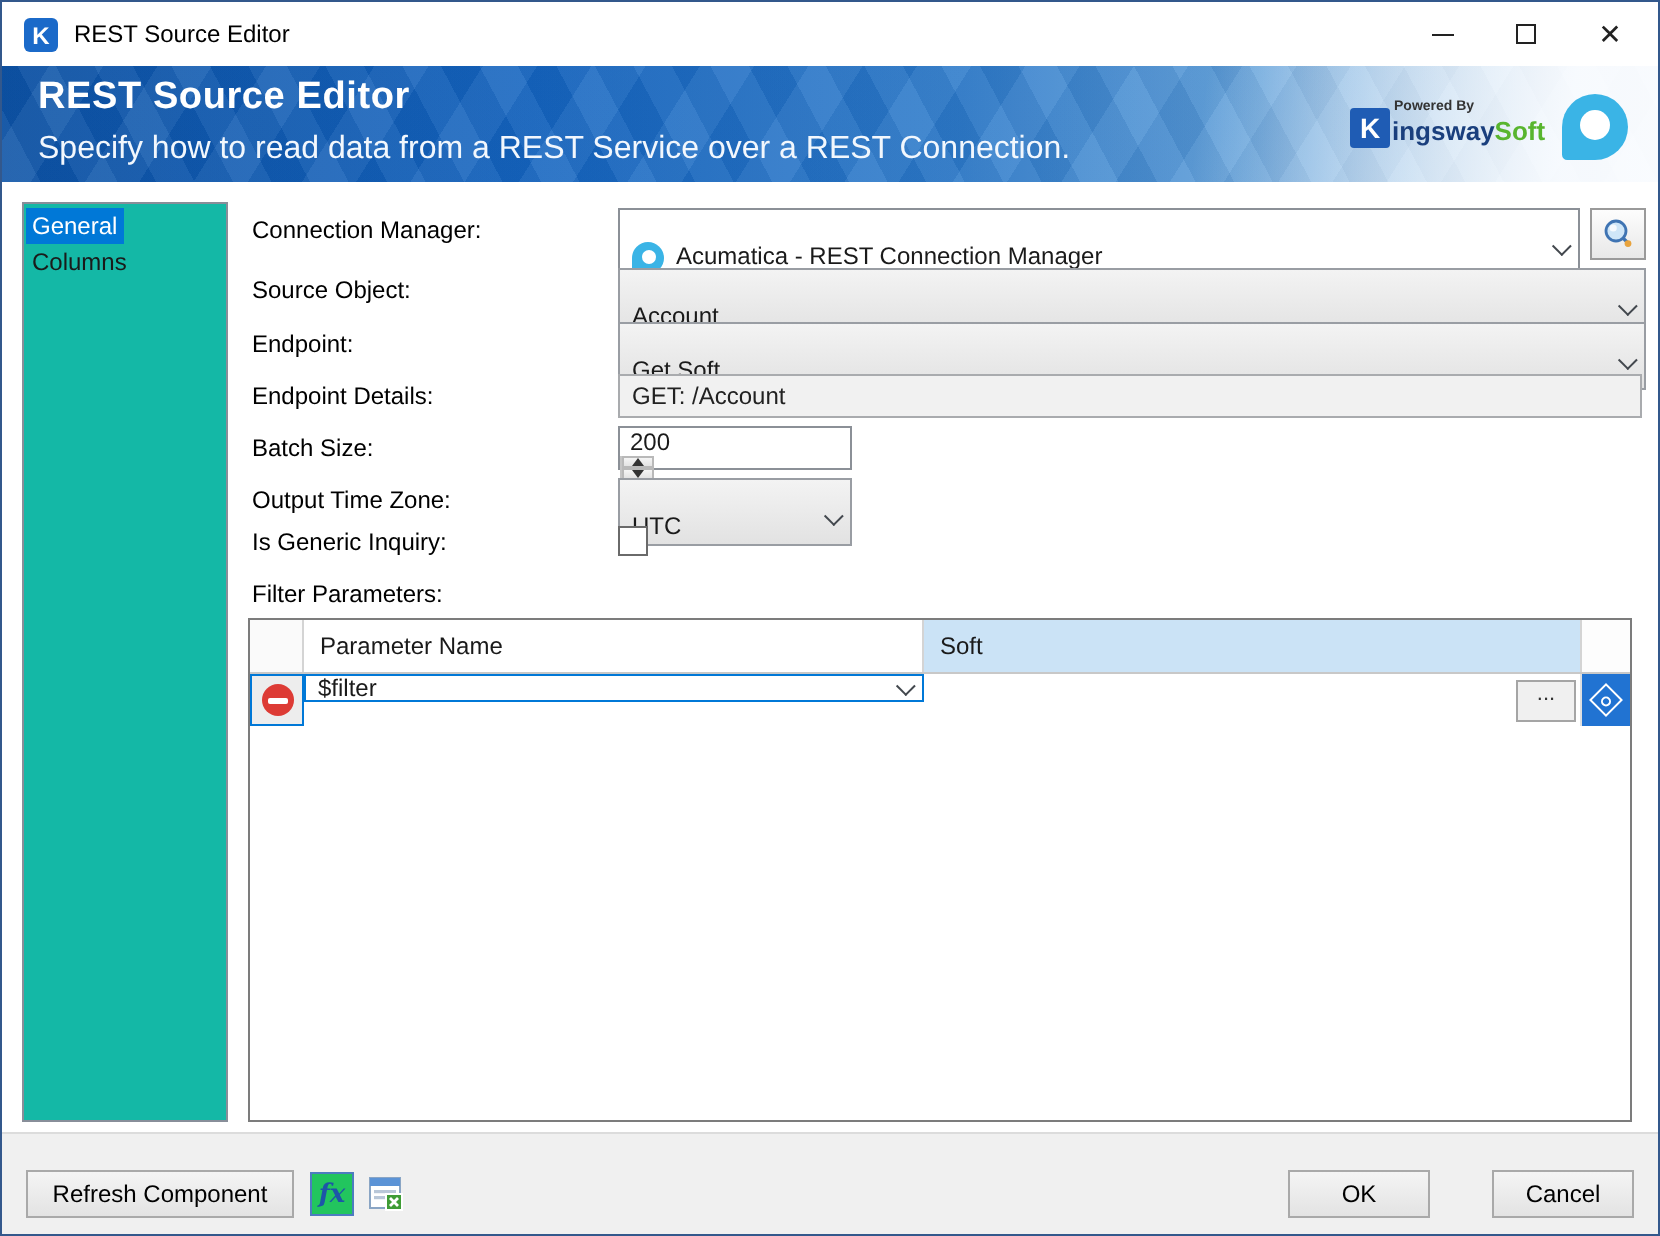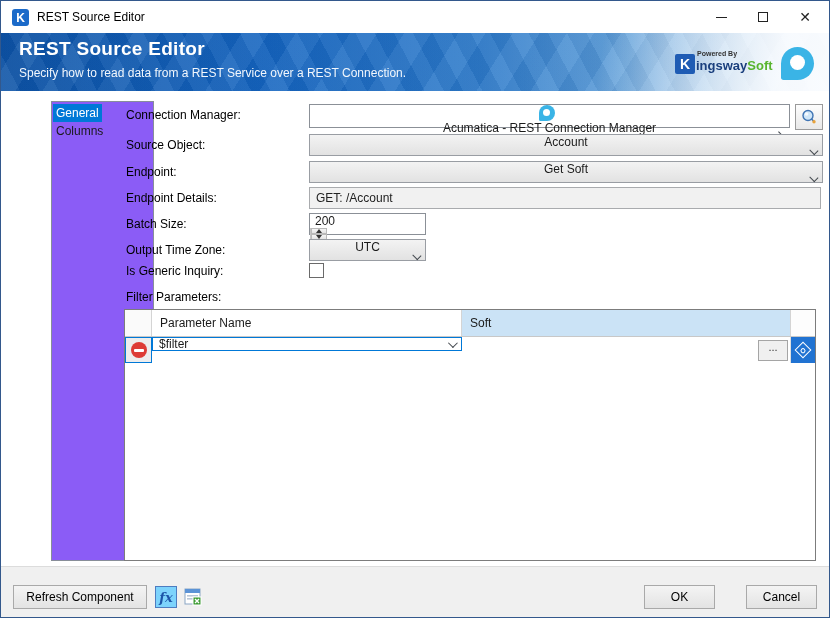--- a/index.html
+++ b/index.html
@@ -23,49 +23,49 @@
   
   .header {
     position:absolute; left:0; top:32px; width:100%; height:58px;
     background:
       linear-gradient(100deg, rgba(255,255,255,0) 72%, rgba(250,252,255,0.92) 94%),
       repeating-linear-gradient(62deg, rgba(255,255,255,0.055) 0 17px, rgba(6,38,88,0.05) 17px 34px),
       repeating-linear-gradient(-58deg, rgba(255,255,255,0.06) 0 23px, rgba(6,38,88,0.045) 23px 46px),
       linear-gradient(90deg, #0d53a6 0%, #1565c0 32%, #2e7bca 58%, #5f9fd9 76%, #abcdea 89%, #eff5fb 100%);
   }
   .header-title { position:absolute; left:18px; top:5px; font-size:19px; font-weight:bold; color:#ffffff; letter-spacing:0.3px; }
-  .header-sub { position:absolute; left:18px; top:33px; font-size:12px; color:#f2f7fd; }
+  .header-sub { position:absolute; left:18px; top:33px; font-size:16px; color:#f2f7fd; }
   .ks-logo { position:absolute; left:674px; top:16px; width:110px; height:30px; }
   .ks-k {
     position:absolute; left:0; top:5px; width:20px; height:20px; background:#1f5cb4; border-radius:2px;
     color:#fff; font-weight:bold; font-size:14px; display:flex; align-items:center; justify-content:center;
   }
   .ks-powered { position:absolute; left:22px; top:1px; font-size:7px; font-weight:bold; color:#333; }
   .ks-name { position:absolute; left:21px; top:9px; font-size:13px; font-weight:bold; }
   .ks-ingsway { color:#1a3f7d; } .ks-soft { color:#58b52e; }
   .acu-logo {
     position:absolute; left:780px; top:14px; width:33px; height:33px;
     background:#3ab4e6; border-radius:50% 50% 50% 8%;
   }
   .acu-logo::after {
     content:""; position:absolute; left:9px; top:8px; width:15px; height:15px;
     background:#fff; border-radius:50%;
   }
   
   .body { position:absolute; left:0; top:90px; width:100%; height:475px; background:#fff; }
-  .sidebar { position:absolute; left:10px; top:10px; width:103px; height:460px; border:1px solid #888e99; background:#8b5cf6; padding:2px 1px;margin-left:40px; }
+  .sidebar { position:absolute; left:10px; top:10px; width:103px; height:460px; border:1px solid #888e99; background:#14b8a6; padding:2px 1px; }
   .side-item { font-size:12px; padding:1px 3px; display:inline-block; }
   .side-item.selected { background:#0078d7; color:#fff; }
   .side-row { line-height:16px; }
   .lbl { position:absolute; left:125px; font-size:12px; color:#000; white-space:nowrap; }
   
   .combo {
     position:absolute; height:24px; border:1px solid #999da3;
     background:linear-gradient(#f3f3f3,#e2e2e2);
-    display:flex; align-items:center; padding:0 6px; font-size:12px;flex-direction:column;
+    display:flex; align-items:flex-start; padding:16px 6px; font-size:12px;
   }
   .combo.white { background:#ffffff; border-color:#8b9097; }
   .combo .chev { margin-left:auto; }
   .chev {
     width:7px; height:7px; border-right:1.4px solid #43484e; border-bottom:1.4px solid #43484e;
     transform:rotate(45deg) translateY(-2px); display:inline-block;
   }
   .acu-mini { width:16px; height:16px; background:#3ab4e6; border-radius:50% 50% 50% 10%; position:relative; margin-right:6px; flex:0 0 auto; }
   .acu-mini::after { content:""; position:absolute; left:4.5px; top:4px; width:7px; height:7px; background:#fff; border-radius:50%; }
   .search-btn {
@@ -106,21 +106,21 @@
   .btn {
     position:absolute; top:18px; height:24px; border:1px solid #a9a9a9;
     background:linear-gradient(#f4f4f4,#e3e3e3); font-size:12px; color:#000;
     font-family:"Liberation Sans", sans-serif; display:flex; align-items:center; justify-content:center;
   }
   .btn-refresh { left:12px; width:134px; }
   .btn-ok { left:643px; width:71px; }
   .btn-cancel { left:745px; width:71px;text-align:center; }
   .fx-btn {
     position:absolute; left:154px; top:19px; width:22px; height:22px;
-    border:1px solid #4d7cc0; background:#7dd3fc; color:#1d55a8;
+    border:1px solid #4d7cc0; background:#22c55e; color:#1d55a8;
     font-family:"DejaVu Serif", serif; font-style:italic; font-weight:bold; font-size:13px;
     display:flex; align-items:center; justify-content:center;
   }
   .export-btn { position:absolute; left:181px; top:19px; width:22px; height:22px; display:flex; align-items:center; justify-content:center; }
 </style>
 </head>
 <body>
 
 <div class="window">
 

